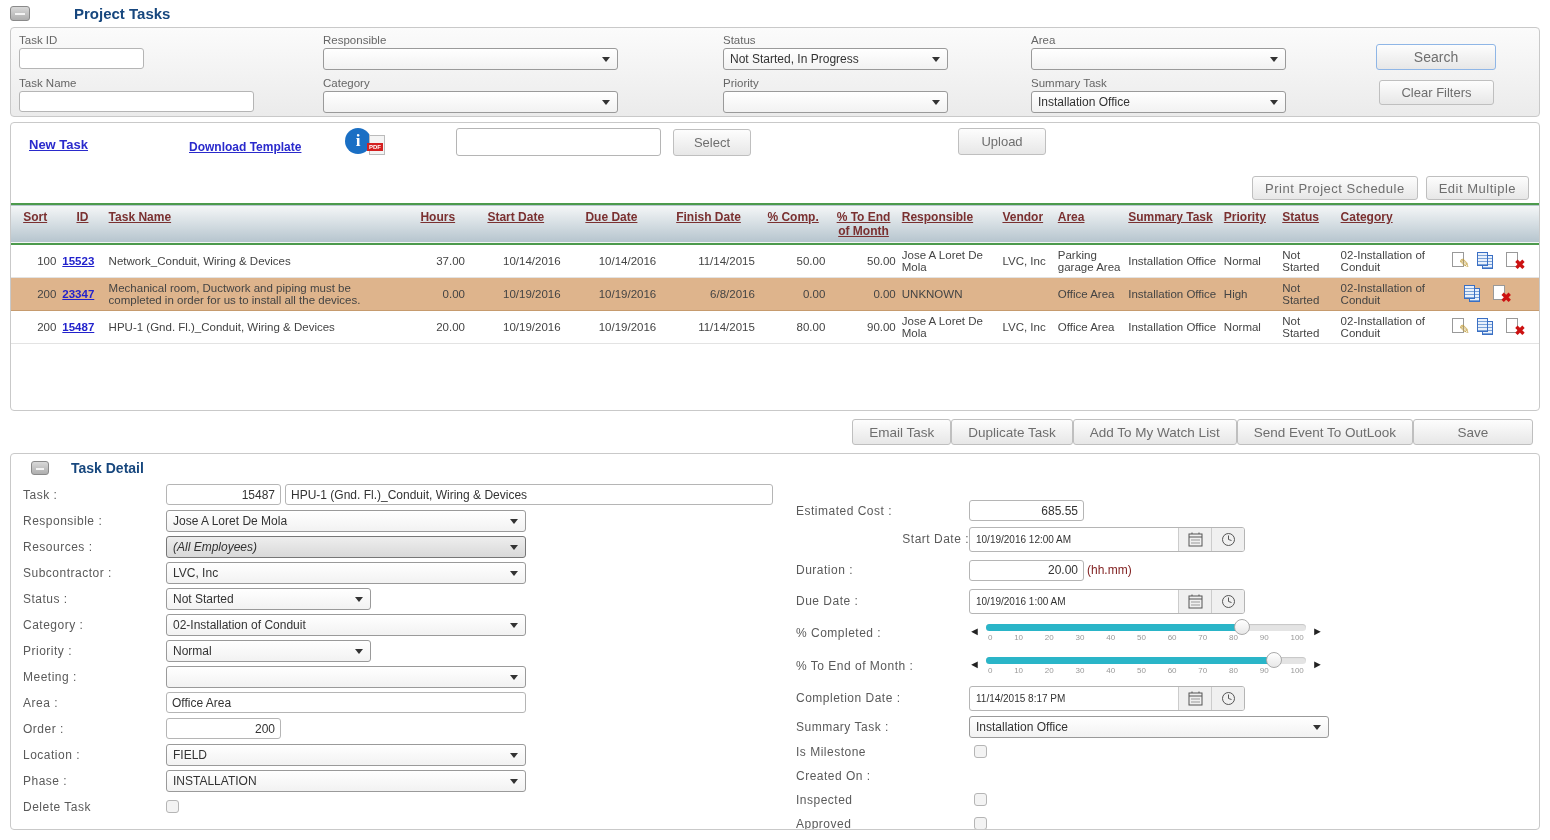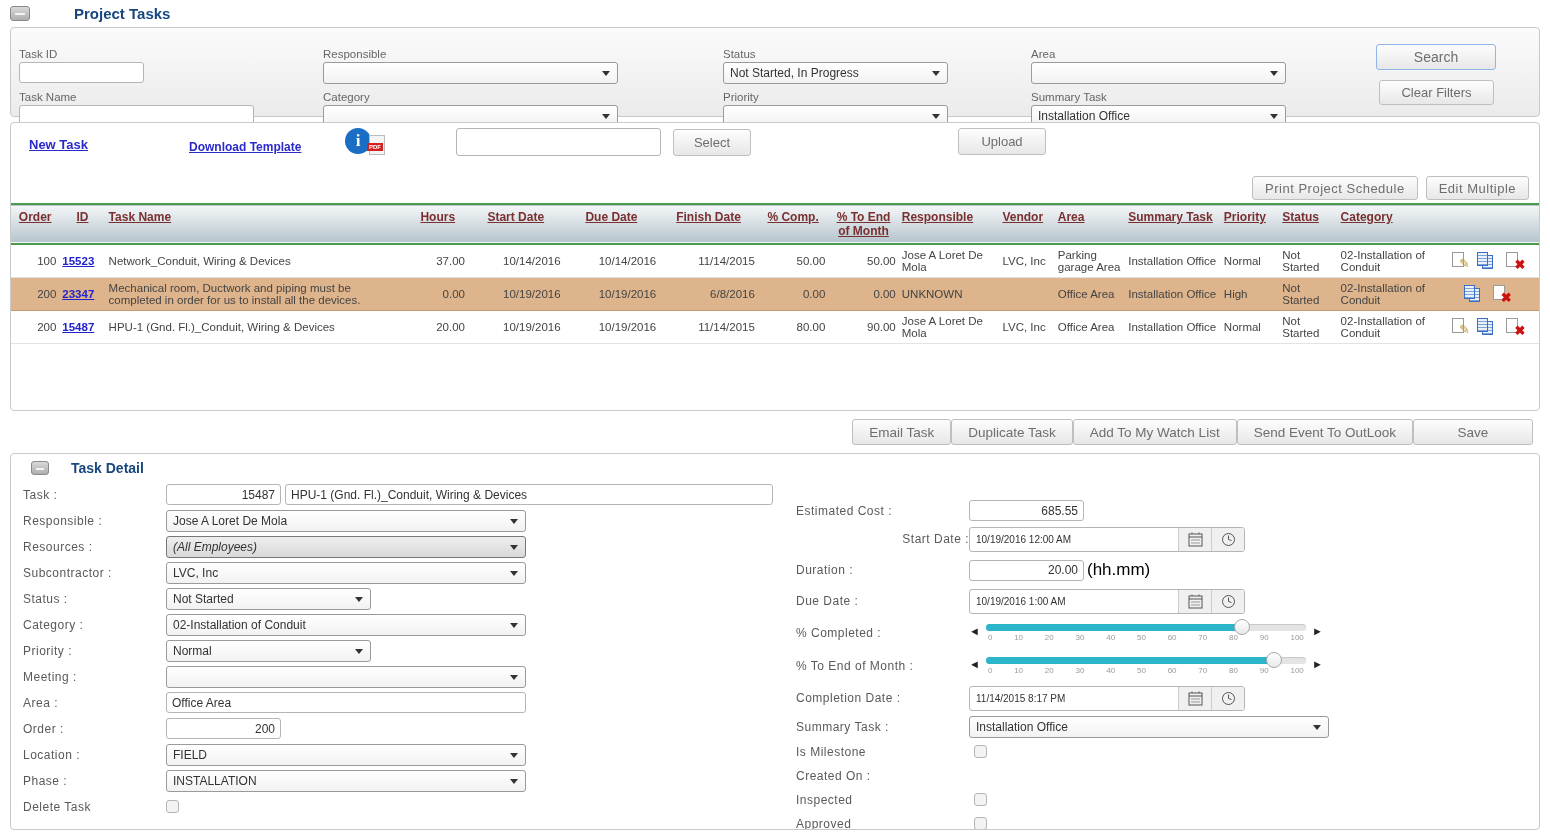--- a/index.html
+++ b/index.html
@@ -11,21 +11,21 @@
   .pgtitle { display:flex; align-items:center; gap:14px; padding:5px 0 2px 10px; }
   .collapse-box { width:20px; height:15px; border:1px solid #8a8a8a; border-radius:3px;
     background:linear-gradient(#d9d9d9,#aeaeae); position:relative; cursor:pointer; }
   .collapse-box::after { content:""; position:absolute; left:4px; right:4px; top:6px;
     height:2px; background:#f4f4f4; }
   .title-txt { color:#17477e; font-size:15px; font-weight:bold; margin-left:30px; }
 
   
   .filters { position:relative; margin:3px 10px 0; height:90px;
     background:linear-gradient(#fbfbfb,#ebebeb); }
-  .fcol { position:absolute; top:20px; }
+  .fcol { position:absolute; top:6px; }
   .flabel { font-size:11.5px; color:#666; margin-bottom:2px; }
   .tinput { border:1px solid #b5b5b5; border-radius:3px; background:#fff; height:21px;
     font-size:12px; color:#333; padding:0 5px; font-family:"Liberation Sans",sans-serif; }
   .dd { position:relative; border:1px solid #9a9a9a; border-radius:3px; height:22px;
     background:linear-gradient(#ffffff,#f2f2f2); font-size:12px; color:#333;
     display:flex; align-items:center; padding:0 40px 0 6px; cursor:pointer; }
   .dd .arr { position:absolute; right:7px; top:8px; width:0; height:0;
     border-left:4px solid transparent; border-right:4px solid transparent;
     border-top:5px solid #333; }
   .dd.shaded { background:linear-gradient(#eeeeee,#d9d9d9); font-style:italic; border-color:#777; }
@@ -89,21 +89,21 @@
   .dcol { position:absolute; top:28px; }
   .dcol.left { left:12px; width:750px; }
   .dcol.right { left:785px; width:755px; top:44px; }
   .frow { display:flex; align-items:center; height:25px; margin-bottom:1px; }
   .frow .lbl { width:143px; font-size:12px; color:#5a5a5a; letter-spacing:.5px; flex:none; }
   .frow.tall { height:30px; }
   .inp-sm { width:115px; text-align:right; }
   .inp-lg { width:675px; margin-left:4px; }
   .dd.w360 { width:360px; } .dd.w205 { width:205px; }
   .inp-360 { width:360px; }
-  .suffix { font-size:17px; color:#000000; margin-left:3px; }
+  .suffix { font-size:12px; color:#7f1d1d; margin-left:3px; }
   .dtgroup { display:flex; align-items:stretch; border:1px solid #b5b5b5; border-radius:3px;
     background:#fff; height:25px; overflow:hidden; cursor:pointer; }
   .dtgroup .dtxt { width:208px; display:flex; align-items:center; padding-left:6px;
     font-size:10px; color:#333; }
   .dtgroup .ibtn { width:33px; background:#f0f0f0; border-left:1px solid #ccc;
     display:flex; align-items:center; justify-content:center; }
   .cb { width:13px; height:13px; border:1px solid #b5b5b5; border-radius:3px; background:#f3f3f3; cursor:pointer; }
   
   .slider { display:flex; align-items:flex-start; gap:6px; }
   .sl-arrow { font-size:11px; color:#222; cursor:pointer; line-height:14px; }
@@ -201,21 +201,21 @@
         <col style="width:55px">
         <col style="width:70px">
       <col style="width:95px">
         <col style="width:58px">
         <col style="width:58px">
         <col style="width:95px">
       <col style="width:105px">
     </colgroup>
     <thead>
       <tr>
-        <th><span>Order</span></th>
+        <th><span>Sort</span></th>
         <th><span>ID</span></th>
         <th class="thname"><span>Task Name</span></th>
         <th><span>Hours</span></th>
         <th><span>Start Date</span></th>
         <th><span>Due Date</span></th>
         <th><span>Finish Date</span></th>
         <th><span>% Comp.</span></th>
         <th><span>% To End of Month</span></th>
         <th class="thname"><span>Responsible</span></th>
         <th class="thname"><span>Vendor</span></th>

